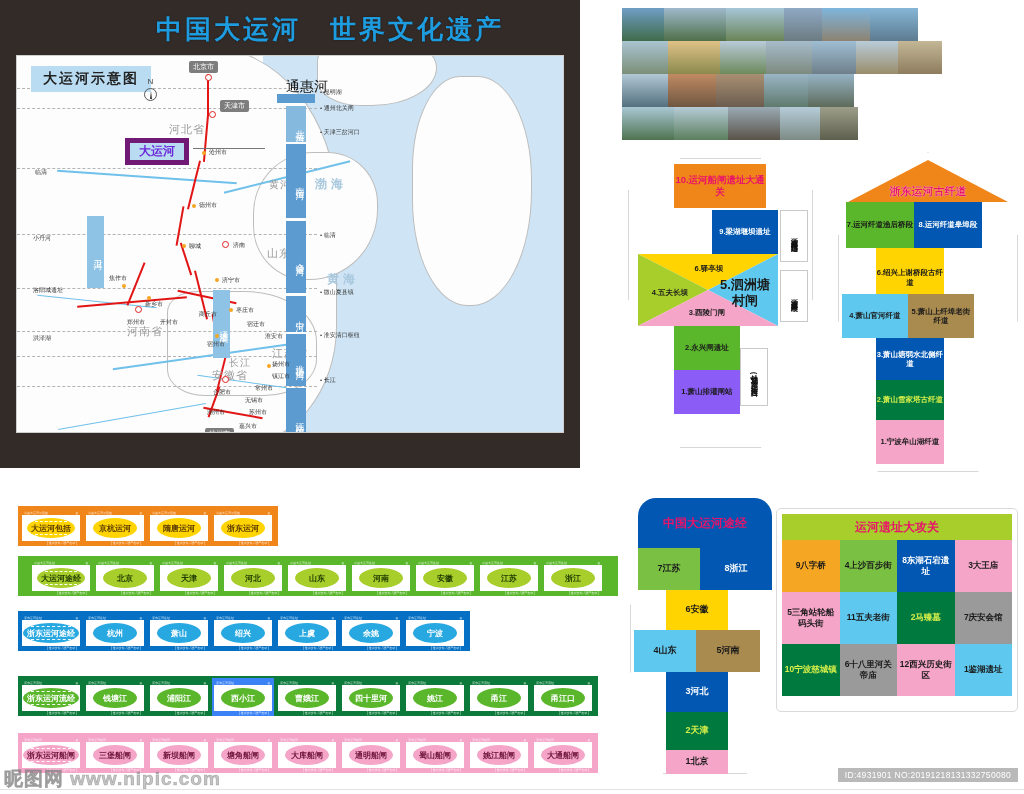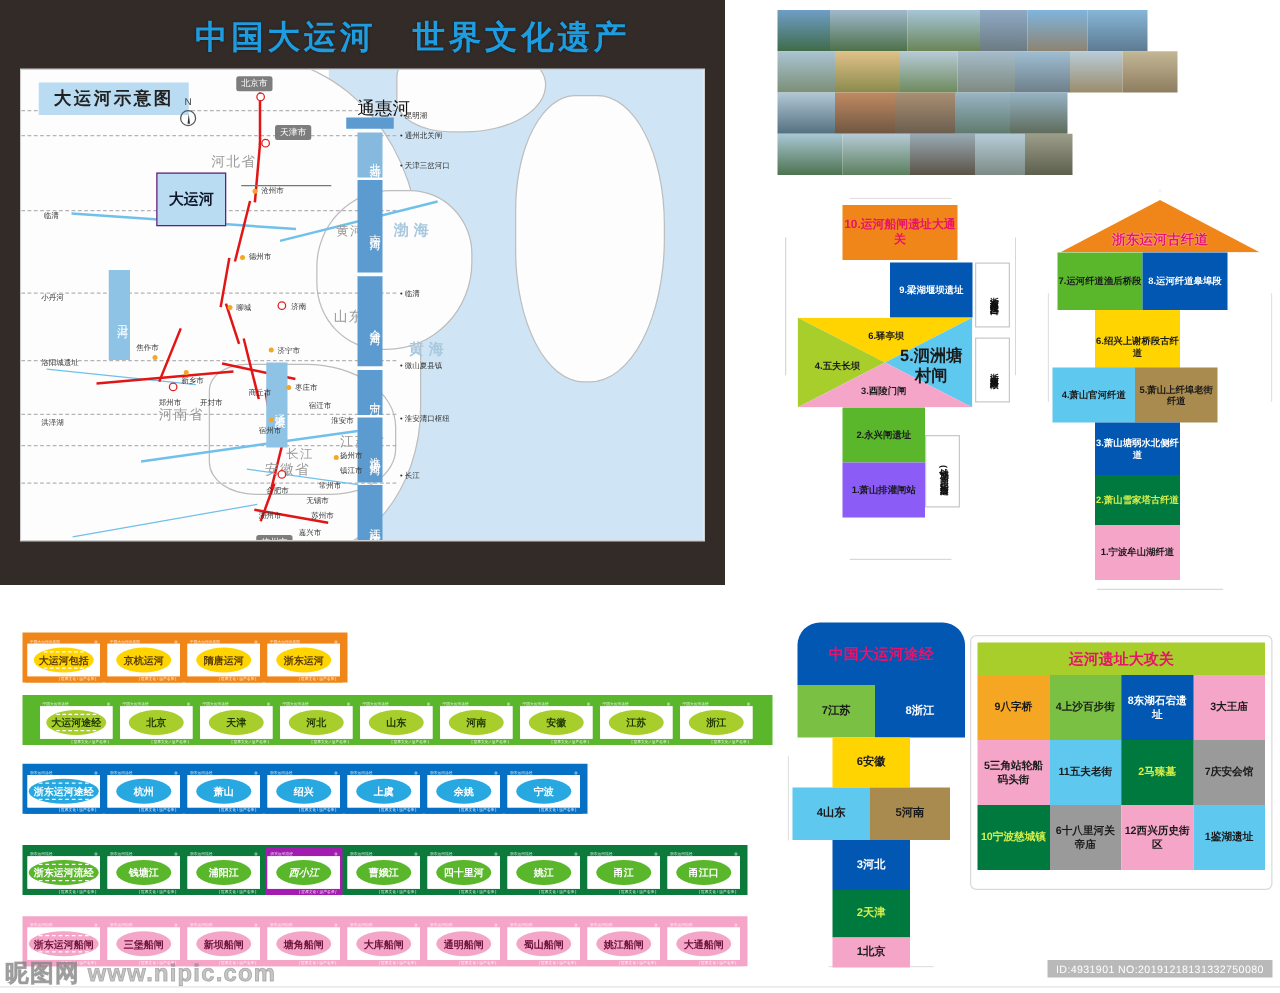--- a/index.html
+++ b/index.html
@@ -72,22 +72,22 @@
     width:13px;height:13px;border:1px solid #555;border-radius:50%;
     margin:1px auto 0; position:relative;
   }
   .compass .ring:after{
     content:""; position:absolute; left:5px; top:2px;
     border-left:1.5px solid transparent;border-right:1.5px solid transparent;
     border-bottom:8px solid #333;
   }
   .canal-callout{
     position:absolute; left:108px; top:82px;
-    background:#b9dcf2; border:1px solid #701a75; padding:12px 9px;
-    font-size:12px; font-weight:bold; color:#0f172a;
+    background:#b9dcf2; border:5px solid #701a75; padding:0 9px;
+    font-size:12px; font-weight:bold; color:#6d28d9;
   }
   .callout-line{
     position:absolute; left:176px; top:92px; width:72px; height:1px;
     background:#777;
   }
   .prov-label{ position:absolute; color:#9a9a9a; font-size:11px; letter-spacing:1px; }
   .sea-label{ position:absolute; color:#a8c8de; font-size:12px; letter-spacing:4px; font-weight:bold;}
   .city-dot{ position:absolute; width:4px;height:4px;background:#f5a623;border-radius:50%; }
   .city-ring{ position:absolute; width:7px;height:7px;border:1.5px solid #e02020;border-radius:50%;background:#fff; }
   .city-txt{ position:absolute; font-size:6px; color:#333; white-space:nowrap; }
@@ -661,21 +661,21 @@
       <div class="card" style="background: rgb(12, 122, 58);">
         <div class="card-top">
           <span class="mini">浙东运河流经</span>
           <span class="mini">◍</span>
         </div>
         <div class="card-inner">
           <div class="pill" style="background: rgb(90, 183, 44); color: rgb(255, 255, 255);">浦阳江</div>
         </div>
         <div class="card-bot">[ 世界文化 / 遗产名录 ]</div>
       </div>
-      <div class="card" style="background: #a21caf; font-style: italic;">
+      <div class="card" style="background: #3b82f6;">
         <div class="card-top">
           <span class="mini">浙东运河流经</span>
           <span class="mini">◍</span>
         </div>
         <div class="card-inner">
           <div class="pill" style="background: rgb(90, 183, 44); color: rgb(255, 255, 255);">西小江</div>
         </div>
         <div class="card-bot">[ 世界文化 / 遗产名录 ]</div>
       </div>
       <div class="card" style="background: rgb(12, 122, 58);">

